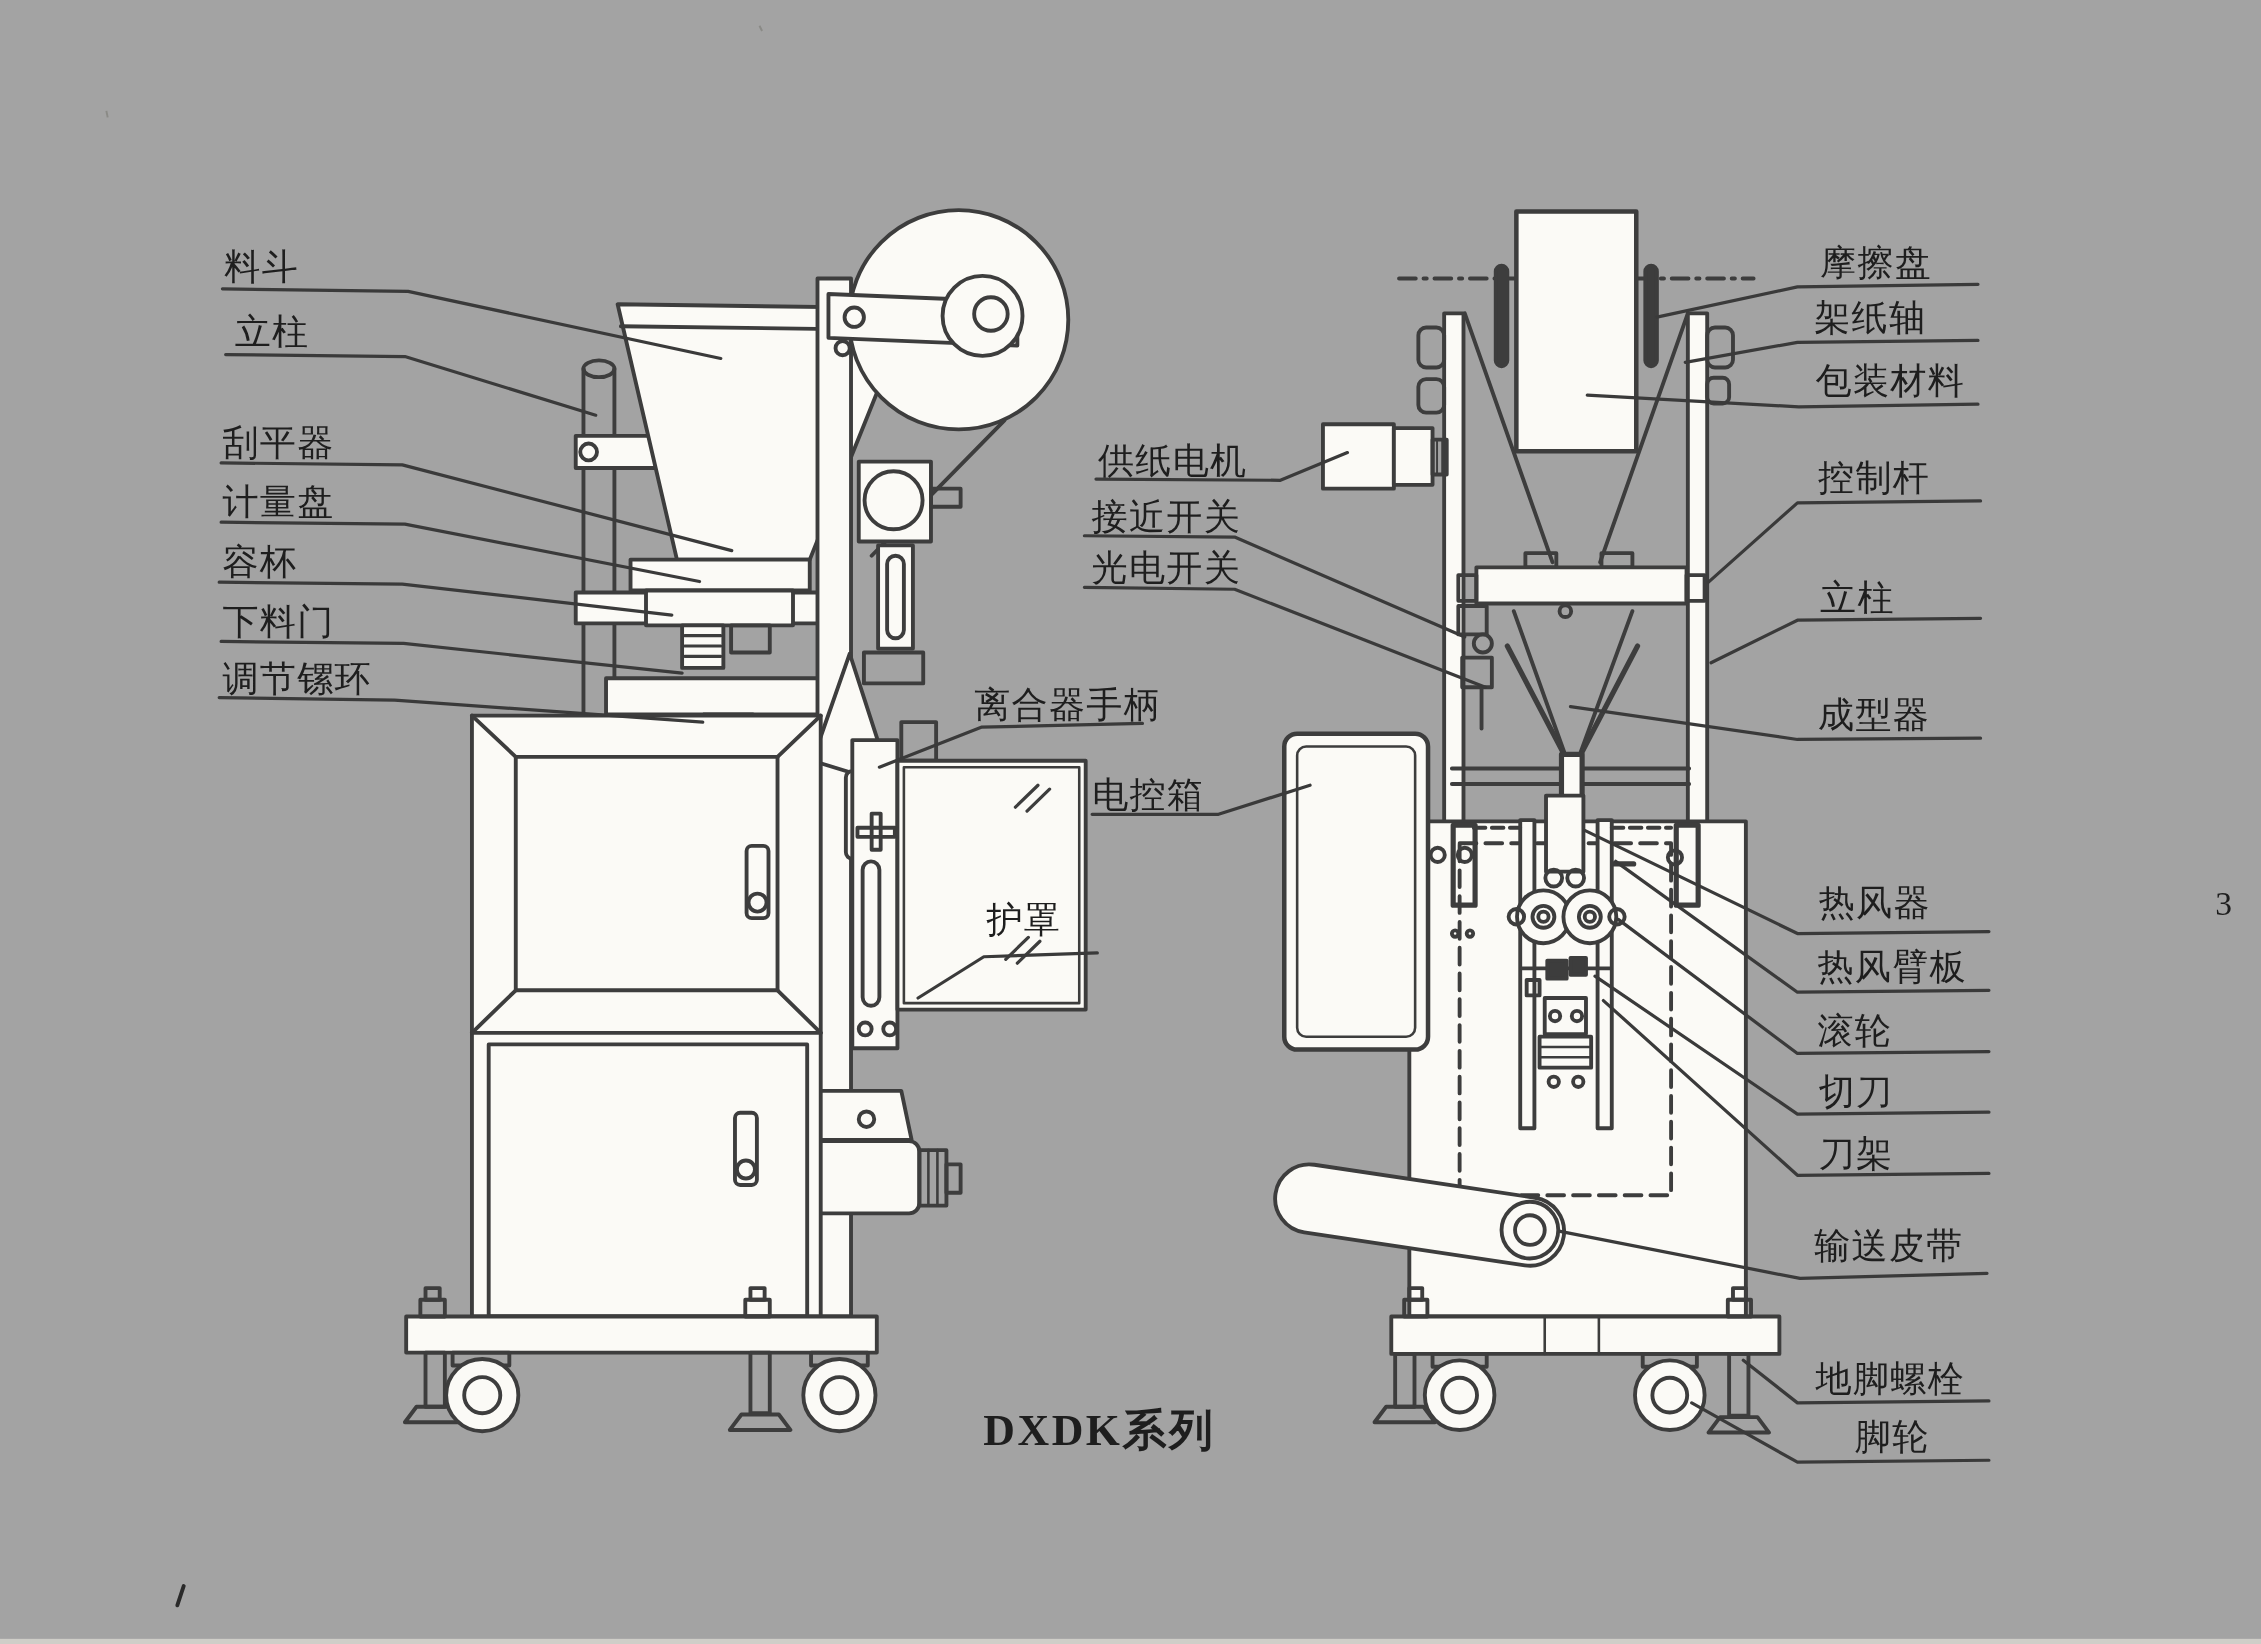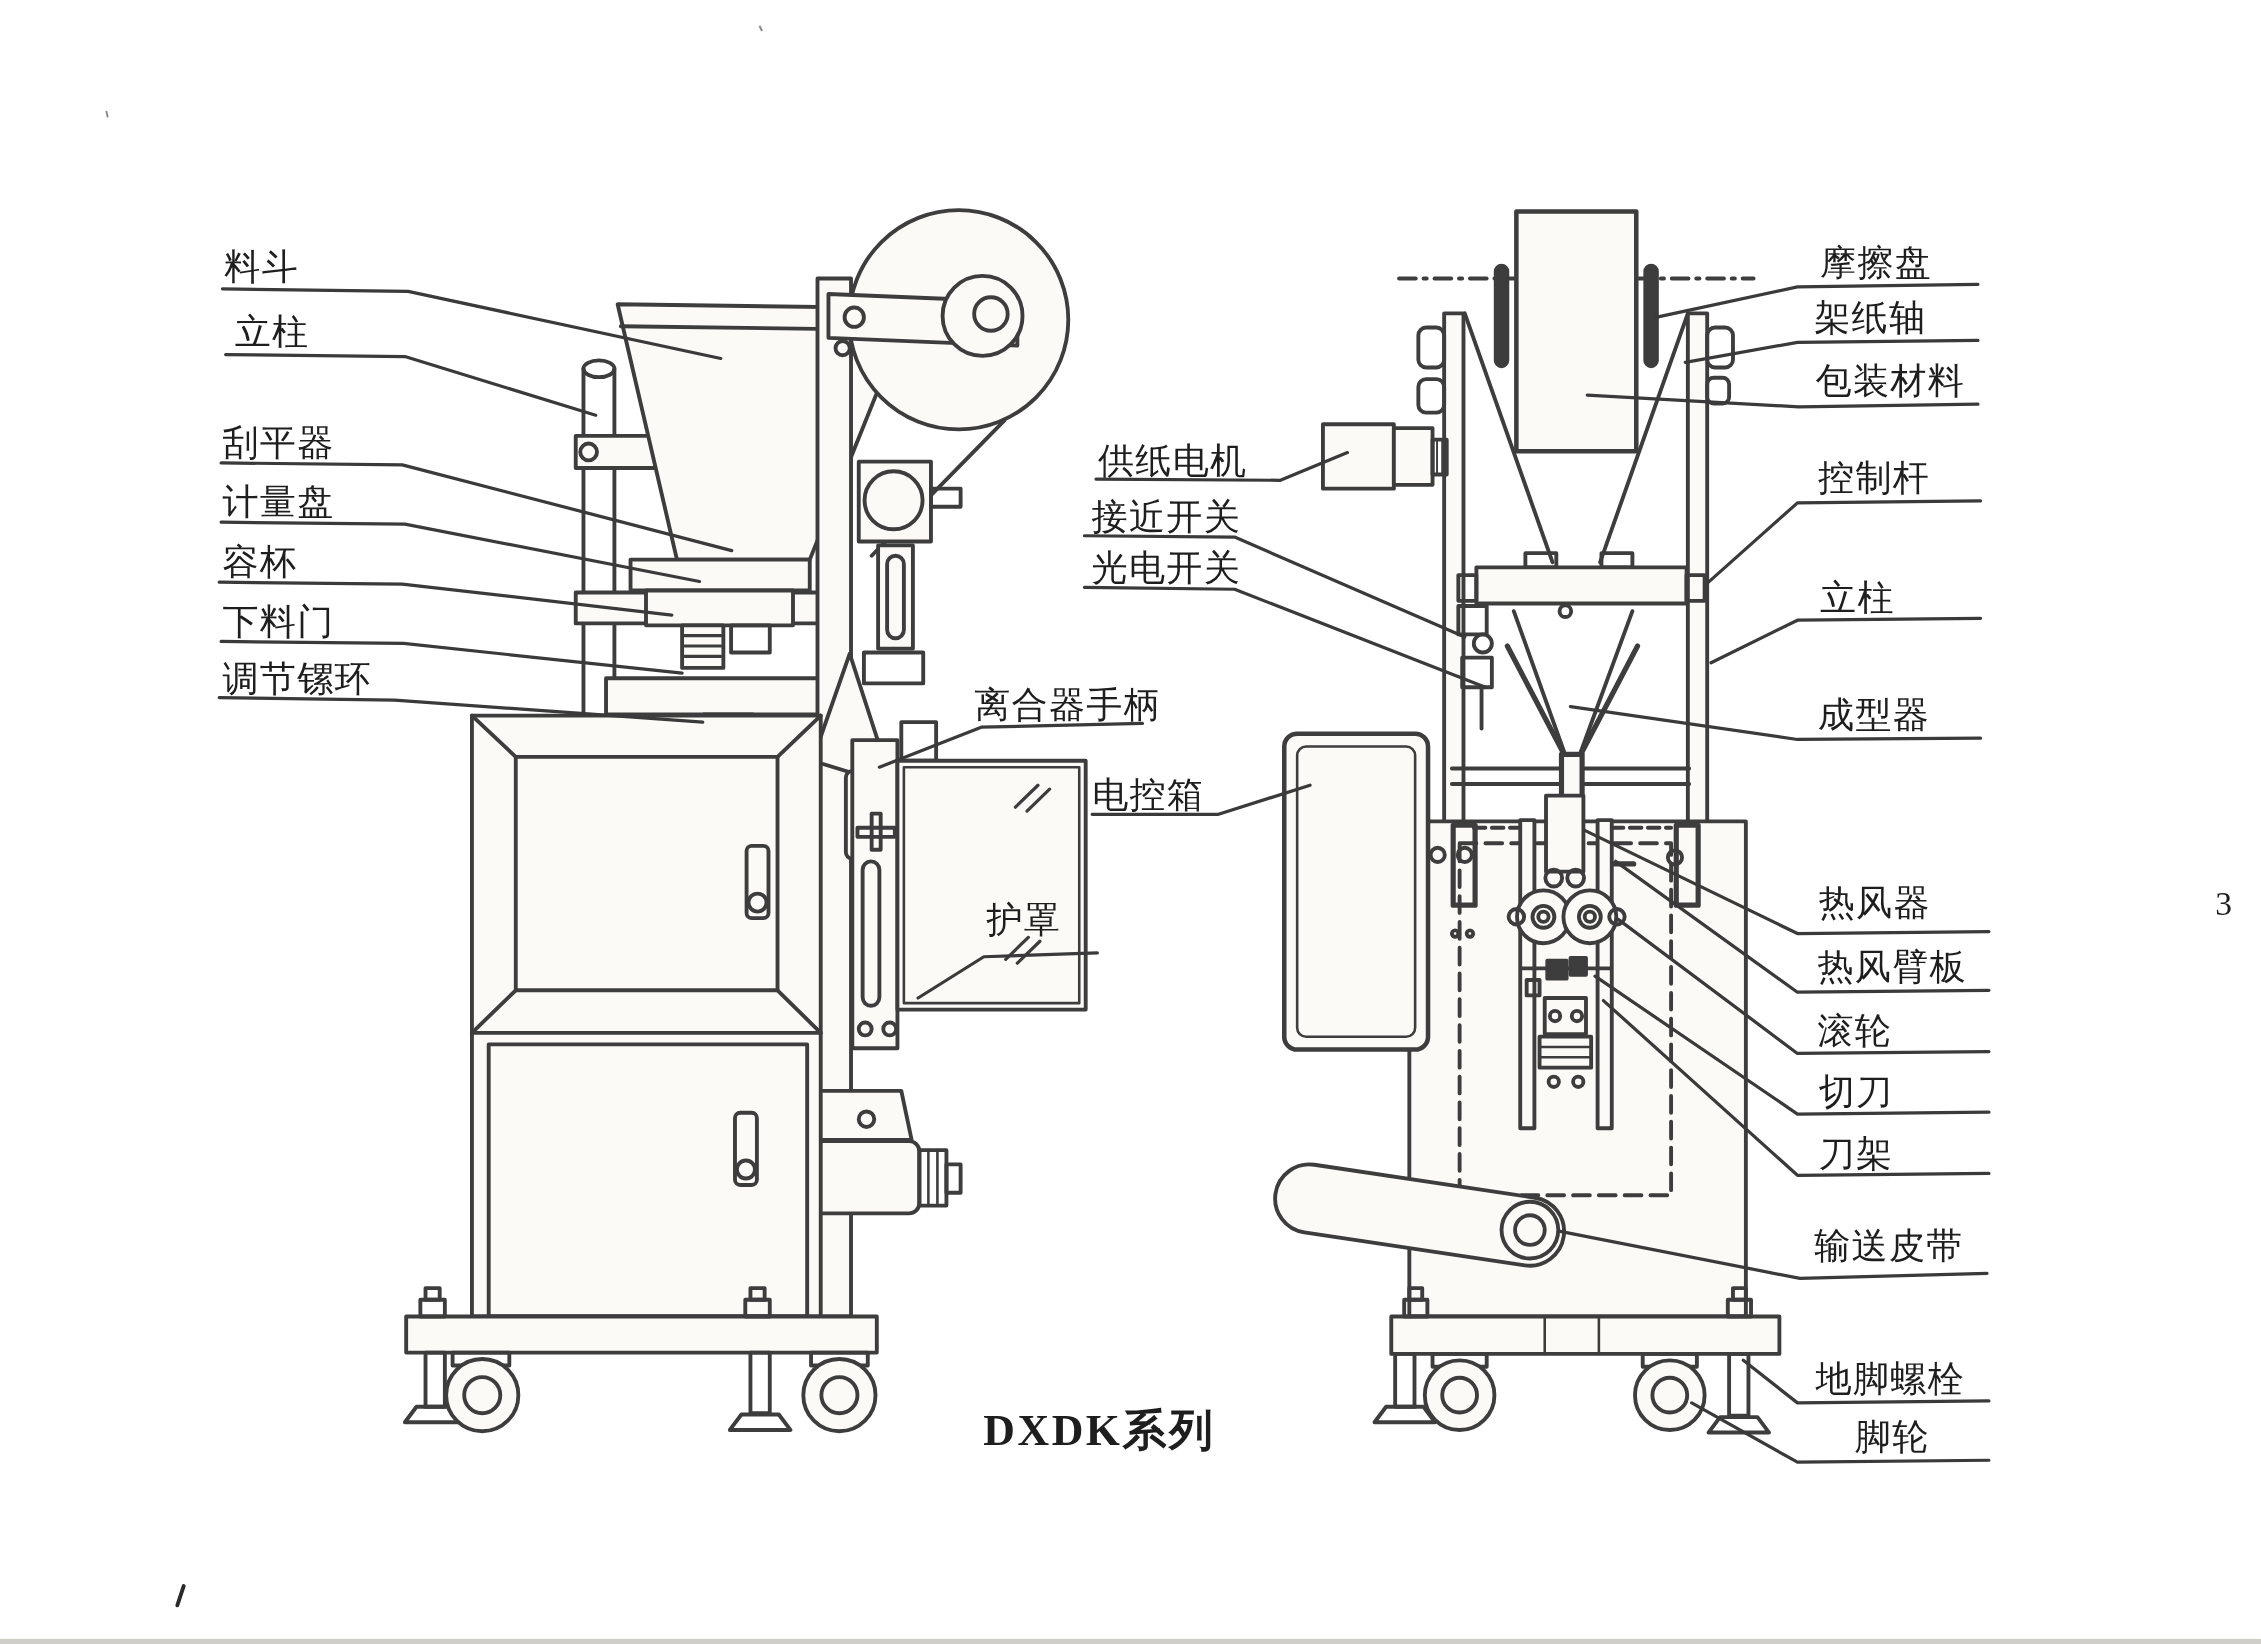--- a/index.html
+++ b/index.html
@@ -1,19 +1,19 @@
 <!DOCTYPE html>
 <html style="font-size:10.3px"><head>
 <meta charset="utf-8">
 <style>
   html,body{margin:0;padding:0;background:#e8e8e4;}
   .page{
     position:relative;
     width:2261px;height:1644px;
-    background:#ffffff;
+    background:#a3a3a3;
     overflow:hidden;
     font-family:"Liberation Serif","DejaVu Serif",serif;
   }
   svg{position:absolute;left:0;top:0;width:100%;height:100%;}
   text{fill:#1e1e1e;stroke:none;font-family:"Liberation Serif","DejaVu Serif",serif;}
   .lbl{font-size:56px;letter-spacing:2px;}
   .title{font-size:68px;font-weight:bold;letter-spacing:4px;}
   .pageno{font-size:52px;}
   .ink{stroke:#3d3d3d;fill:none;stroke-linecap:round;stroke-linejoin:round;}
   .leader{stroke:#3a3a3a;stroke-width:5;fill:none;stroke-linecap:round;stroke-linejoin:round;}

